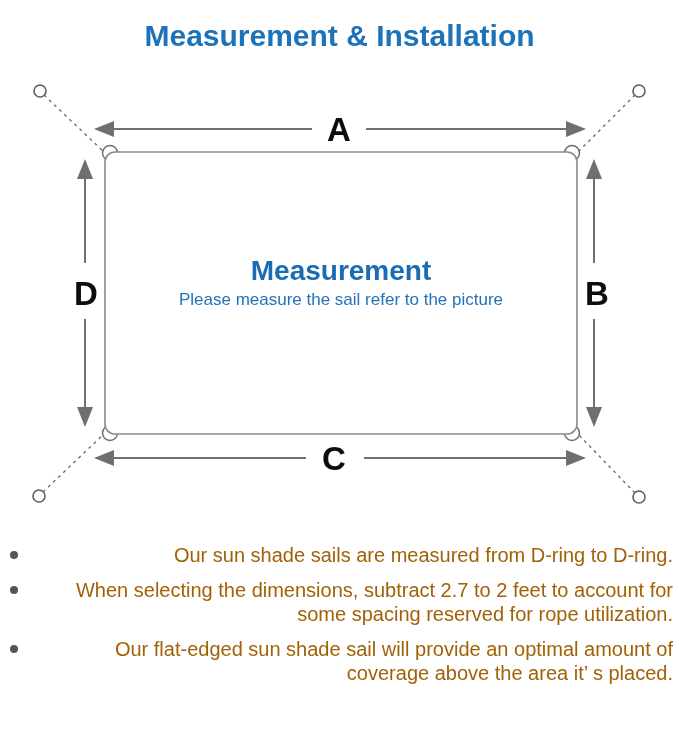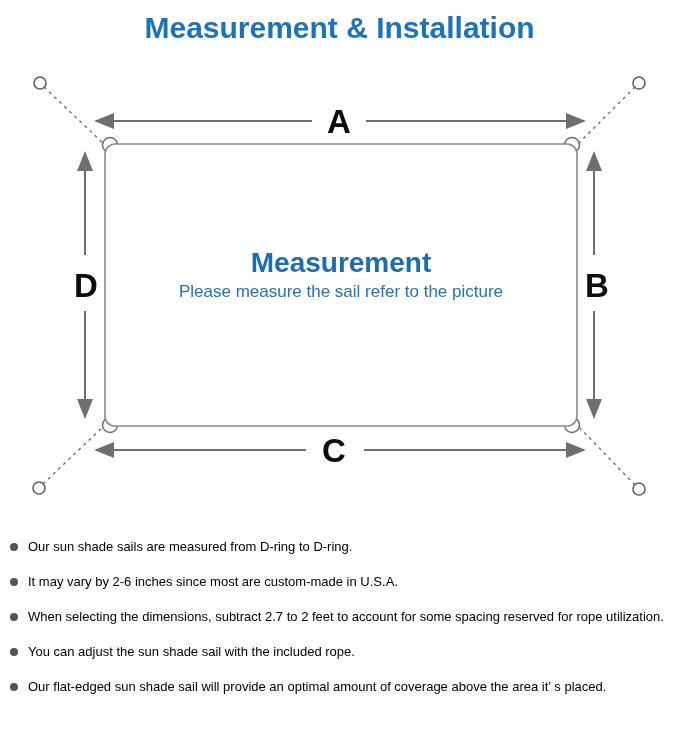--- a/index.html
+++ b/index.html
@@ -11,21 +11,21 @@
     overflow: hidden;
     font-family: "Liberation Sans", sans-serif;
   }
   .page {
     width: 679px;
     height: 739px;
     position: relative;
   }
   h1.page-title {
     margin: 0;
-    padding: 10px 0 0 0;
+    padding: 18px 0 0 0;
     text-align: center;
     font-size: 30px;
     line-height: 36px;
     font-weight: bold;
     color: #1c73ba;
     letter-spacing: 0px;
   }
   svg.diagram {
     display: block;
     margin-top: 13px;
@@ -78,23 +78,24 @@
   }
   .notes {
     margin: 26px 0 0 0;
     padding: 0 6px 0 10px;
     list-style: none;
   }
   .notes li {
     display: flex;
     align-items: flex-start;
     margin-bottom: 11px;
-    color: #000000;
-    font-size: 13px;
+    color: #a16207;
+    font-size: 20px;
     line-height: 24px;
+    text-align: right;
   }
   .notes .bullet-dot {
     flex: 0 0 auto;
     width: 8px;
     height: 8px;
     border-radius: 50%;
     background: #545456;
     margin: 8px 10px 0 0;
   }
   .notes .note-text {
@@ -152,29 +153,21 @@
     <text class="center-sub" x="341" y="238">Please measure the sail refer to the picture</text>
   </svg>
 
   <ul class="notes">
     <li>
       <span class="bullet-dot"></span>
       <span class="note-text">Our sun shade sails are measured from D-ring to D-ring.</span>
     </li>
     <li>
       <span class="bullet-dot"></span>
-      <span class="note-text">It may vary by 2-6 inches since most are custom-made in U.S.A.</span>
-    </li>
-    <li>
-      <span class="bullet-dot"></span>
       <span class="note-text">When selecting the dimensions, subtract 2.7 to 2 feet to account for some spacing reserved for rope utilization.</span>
-    </li>
-    <li>
-      <span class="bullet-dot"></span>
-      <span class="note-text">You can adjust the sun shade sail with the included rope.</span>
     </li>
     <li>
       <span class="bullet-dot"></span>
       <span class="note-text">Our flat-edged sun shade sail will provide an optimal amount of coverage above the area it’ s placed.</span>
     </li>
   </ul>
 
 </div>
 
 </body></html>

